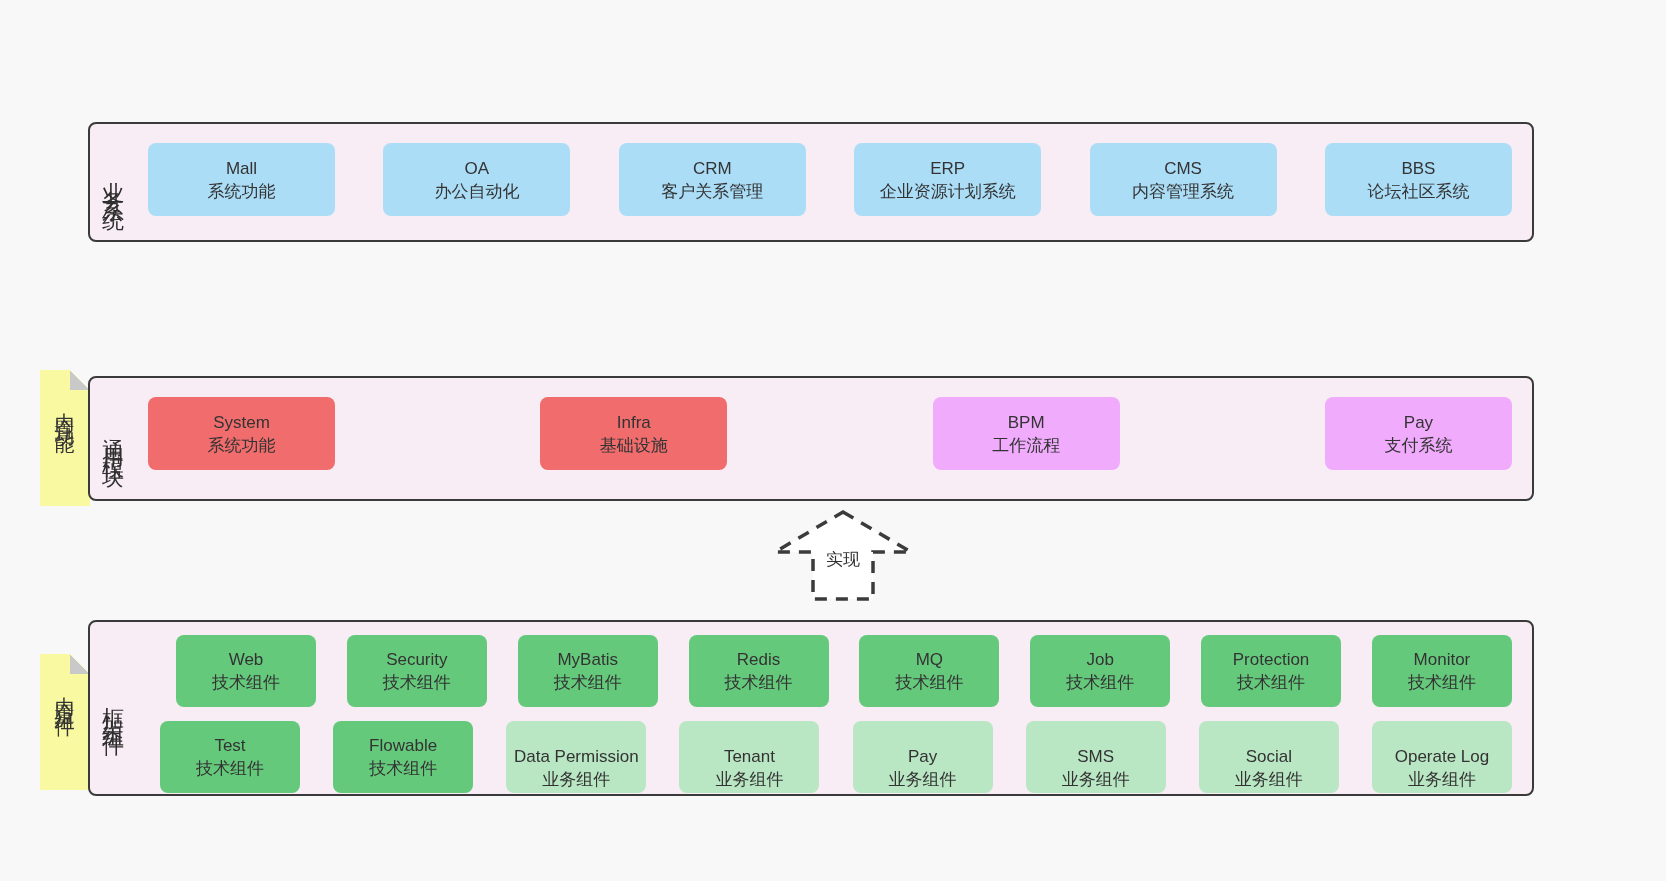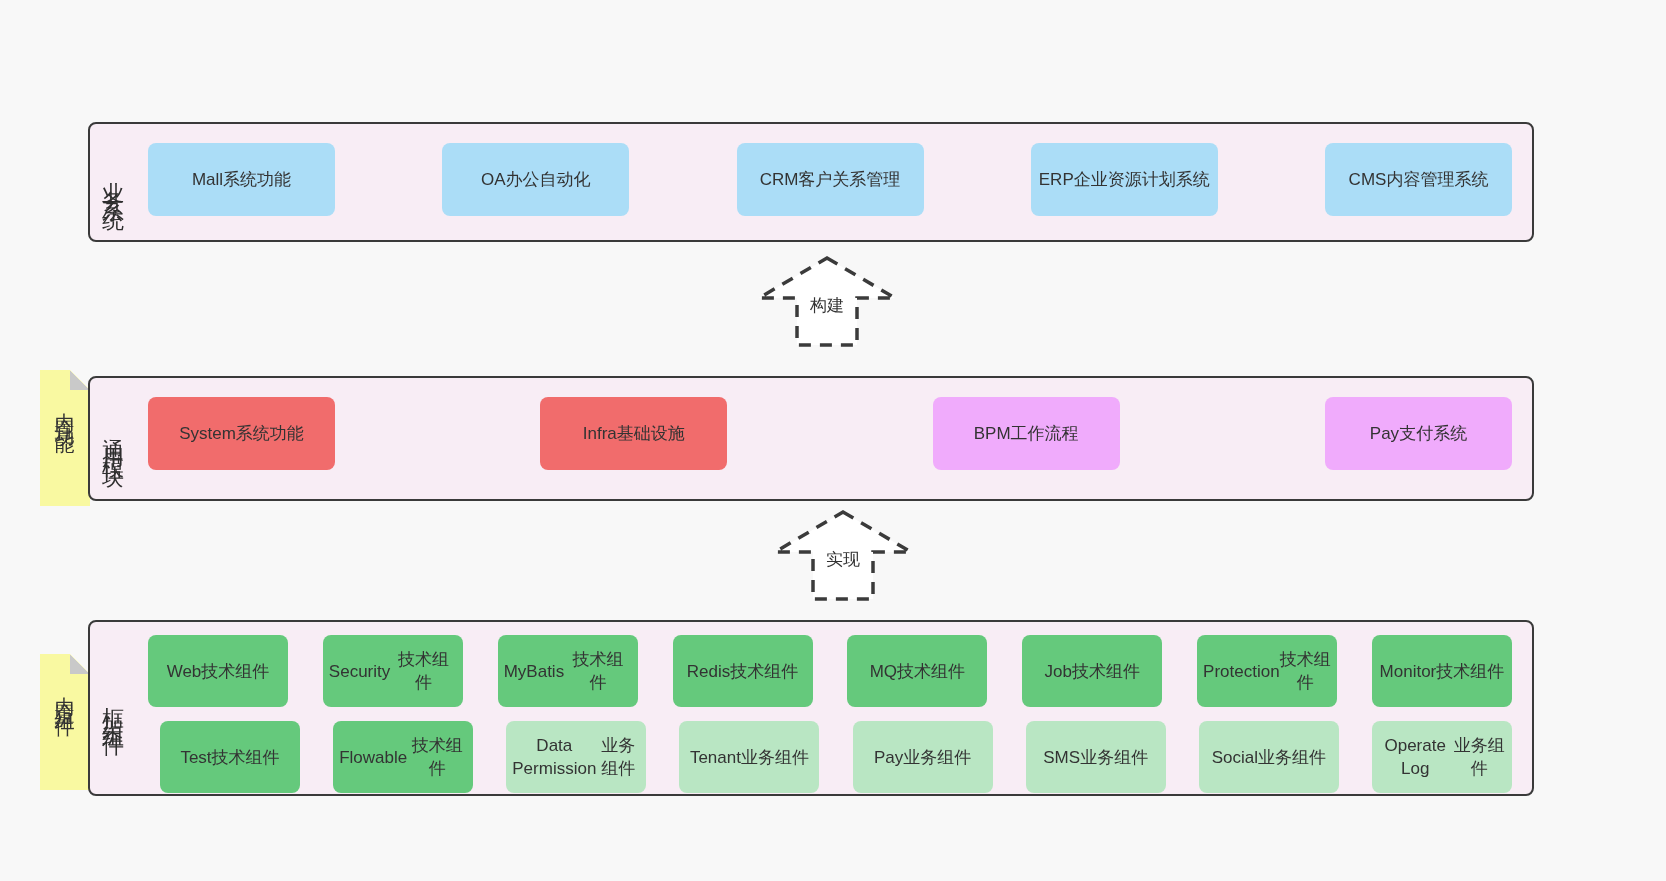--- a/index.html
+++ b/index.html
@@ -13,33 +13,33 @@
   #band-modules   { top:376px; height:125px; }
   #band-framework { top:620px; height:176px; }
 
   .vlabel { position:absolute; left:12px; top:50%; transform:translateY(-50%);
             writing-mode:vertical-rl; text-orientation:upright;
             font-size:22px; letter-spacing:9px; color:#2e2e2e; line-height:1; }
 
   .row { position:absolute; left:58px; right:20px; display:flex;
          justify-content:space-between; align-items:flex-start; }
   .row-1 { top:19px; }
-  .row-a { top:13px; }
+  .row-a { top:13px;margin-left:28px; }
   .row-b { top:99px;padding-left:12px; }
 
-  .box { height:73px; border-radius:8px; display:flex; flex-direction:row;
+  .box { height:73px; border-radius:8px; display:flex; flex-direction:column;
          align-items:center; justify-content:center; text-align:center;
          font-size:17px; line-height:23px; padding:2px 6px; color:#333; }
   .w187 { width:187px; }
   .w140 { width:140px; height:72px; }
   .blue   { background:#abddf7; }
   .red    { background:#f16c6c; }
   .pink   { background:#f0abfc; }
   .green  { background:#65c97c; }
-  .lgreen { background:#b9e6c3; }
+  .lgreen { background:#b9e6c3;justify-content:flex-end; }
 
   .note { position:absolute; left:40px; width:50px; height:136px; background:#f9f9a1;
           z-index:1; display:flex; justify-content:center; padding-top:27px;
           clip-path:polygon(0 0, calc(100% - 20px) 0, 100% 20px, 100% 100%, 0 100%); }
   .note::after { content:""; position:absolute; top:0; right:0; width:20px; height:20px;
           background:linear-gradient(to top right, #c9c9c9 49.5%, rgba(0,0,0,0) 50%); }
   #note-modules   { top:370px; }
   #note-framework { top:654px; }
   .ntext { writing-mode:vertical-rl; text-orientation:upright; font-size:20px;
            letter-spacing:7px; color:#333; line-height:1; }
@@ -79,29 +79,27 @@
         <div>客户关系管理</div>
       </div>
       <div class="box blue w187">
         <div>ERP</div>
         <div>企业资源计划系统</div>
       </div>
       <div class="box blue w187">
         <div>CMS</div>
         <div>内容管理系统</div>
       </div>
-    </div>
-  </div>
-
-  <div class="arrow" id="arrow-build">
-    <svg viewBox="0 0 144 94">
-      <polygon points="72,4 140,44 102,44 102,91 42,91 42,44 4,44" fill="#ffffff" stroke="#3b3b3b" stroke-width="3.5" stroke-dasharray="12 9"></polygon>
-    </svg>
-    <span class="alabel">构建</span>
-  </div>
+      <div class="box blue w187">
+        <div>BBS</div>
+        <div>论坛社区系统</div>
+      </div>
+    </div>
+  </div>
+
 
   <div class="band" id="band-modules">
     <span class="vlabel">通用模块</span>
     <div class="row row-1">
       <div class="box red w187">
         <div>System</div>
         <div>系统功能</div>
       </div>
       <div class="box red w187">
         <div>Infra</div>

